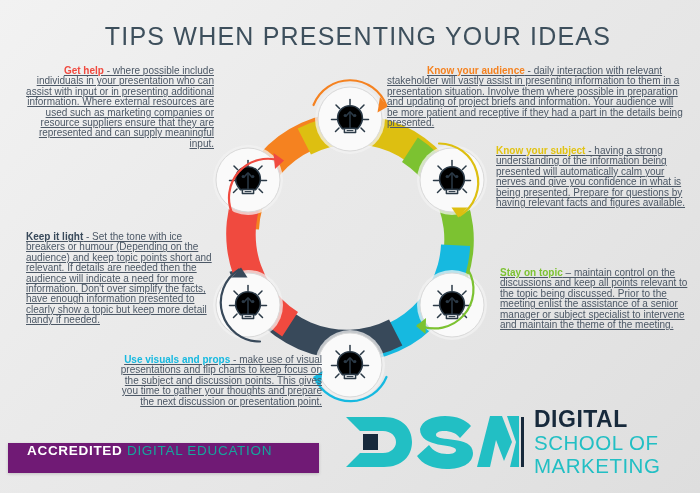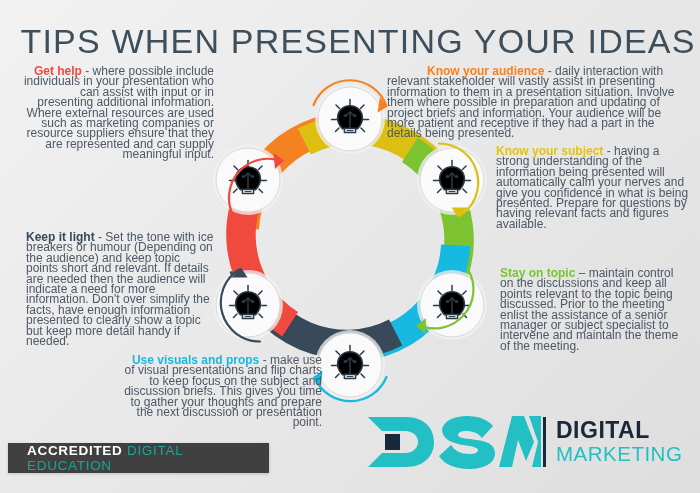--- a/index.html
+++ b/index.html
@@ -8,30 +8,30 @@
     font-family:"Liberation Sans", sans-serif;
     background:linear-gradient(135deg,#f2f2f2 0%,#eaeaea 38%,#e6e6e6 62%,#dedede 100%);
     position:relative;
     color:#4a5560;
   }
   #canvas{position:absolute;inset:0;}
 
   .title{
     position:absolute;left:16px;right:0;top:22px;
     text-align:center;
-    font-size:34px;
+    font-size:25px;
     letter-spacing:1.2px;
     color:#3d4f5c;
     font-weight:400;
   }
 
   .wheel{position:absolute;left:185px;top:62px;width:330px;height:345px;}
   .wheel svg{display:block;overflow:visible;}
 
-  .tip{position:absolute;font-size:12px;line-height:10.4px;color:#4c5866;}
+  .tip{position:absolute;font-size:10px;line-height:10.4px;color:#4c5866;text-decoration:underline;}
   .tip .lead{font-weight:bold;}
 
   .tip-get-help{left:22px;top:66px;width:192px;text-align:right;}
   .tip-get-help .lead{color:#f04a3f;}
 
   .tip-keep-light{left:26px;top:232px;width:188px;text-align:left;}
   .tip-keep-light .lead{color:#38495a;}
 
   .tip-visuals{left:112px;top:355px;width:210px;text-align:right;}
   .tip-visuals .lead{color:#16b9e0;padding-left:7px;}
@@ -40,31 +40,31 @@
   .tip-audience .lead{color:#f58220;padding-left:40px;}
 
   .tip-subject{left:496px;top:146px;width:194px;text-align:left;}
   .tip-subject .lead{color:#e2c312;}
 
   .tip-stay{left:500px;top:268px;width:190px;text-align:left;}
   .tip-stay .lead{color:#7cc231;}
 
   
   .badge{
-    position:absolute;left:8px;top:443px;width:261px;height:30px;
-    background:#404040;
+    position:absolute;left:8px;top:443px;width:311px;height:30px;
+    background:#701a75;
     display:flex;
     box-shadow:0 1px 3px rgba(0,0,0,.18);
   }
   .badge-inner{padding-left:19px;font-size:13.5px;letter-spacing:.7px;font-weight:bold;}
   .badge-acc{color:#ffffff;}
   .badge-dig{color:#16a59c;font-weight:normal;}
 
   
-  .logo{position:absolute;left:366px;top:406px;width:330px;height:72px;display:flex;align-items:center;}
+  .logo{position:absolute;left:344px;top:406px;width:330px;height:72px;display:flex;align-items:center;}
   .logo-mark{width:175px;height:62px;position:relative;}
   .logo-bar{width:3px;height:50px;background:#17293b;margin:0 10px 0 2px;}
   .logo-words{display:flex;flex-direction:column;justify-content:center;line-height:1;}
   .logo-w1{font-size:23px;font-weight:bold;color:#17293b;letter-spacing:.5px;}
   .logo-w2{font-size:20.5px;color:#22bfc4;letter-spacing:.5px;margin-top:2px;}
   .logo-w3{font-size:20.5px;color:#22bfc4;letter-spacing:.5px;margin-top:2px;}
 </style>
 </head>
 <body>
 
@@ -198,21 +198,21 @@
 
   <div class="tip tip-subject">
     <span class="lead">Know your subject</span><span> - having a strong understanding of the information being presented will automatically calm your nerves and give you confidence in what is being presented. Prepare for questions by having relevant facts and figures available.</span>
   </div>
 
   <div class="tip tip-stay">
     <span class="lead">Stay on topic</span><span> – maintain control on the discussions and keep all points relevant to the topic being discussed. Prior to the meeting enlist the assistance of a senior manager or subject specialist to intervene and maintain the theme of the meeting.</span>
   </div>
 
   <div class="tip tip-visuals">
-    <span class="lead">Use visuals and props</span><span> - make use of visual presentations and flip charts to keep focus on the subject and discussion briefs. This gives you time to gather your thoughts and prepare the next discussion or presentation point.</span>
+    <span class="lead">Use visuals and props</span><span> - make use of visual presentations and flip charts to keep focus on the subject and discussion points. This gives you time to gather your thoughts and prepare the next discussion or presentation point.</span>
   </div>
 
   <div class="tip tip-keep-light">
     <span class="lead">Keep it light</span><span> - Set the tone with ice breakers or humour (Depending on the audience) and keep topic points short and relevant. If details are needed then the audience will indicate a need for more information. Don't over simplify the facts, have enough information presented to clearly show a topic but keep more detail handy if needed.</span>
   </div>
 
   <div class="badge">
     <div class="badge-inner">
       <span class="badge-acc">ACCREDITED</span>
       <span class="badge-dig">DIGITAL EDUCATION</span>
@@ -228,17 +228,18 @@
 
         <path d="M76,18 C78,10 88,5 101,5 C113,5 122,9 127,15 L116,27 C112,22 107,20 100,20 C95,20 92,21.5 92,24 C92,31 129,24 129,42 C129,53 117,58 103,58 C89,58 78,53 73,45 L85,34 C89,40 95,43 103,43 C109,43 112,41.5 112,39 C112,32 76,38 76,18 Z" fill="#22bfc4"></path>
 
         <path d="M133,56 L146,5 L158,5 L168,31 L160,50 L152,29 L146,56 Z" fill="#22bfc4"></path>
         <path d="M175,5 L163,5 L172,31 L166,56 L175,56 Z" fill="#22bfc4"></path>
       </svg>
     </div>
     <div class="logo-bar"></div>
     <div class="logo-words">
       <div class="logo-w1">DIGITAL</div>
+      <div class="logo-w2">SCHOOL OF</div>
       <div class="logo-w3">MARKETING</div>
     </div>
   </div>
 
 </div>
 
 </body></html>

